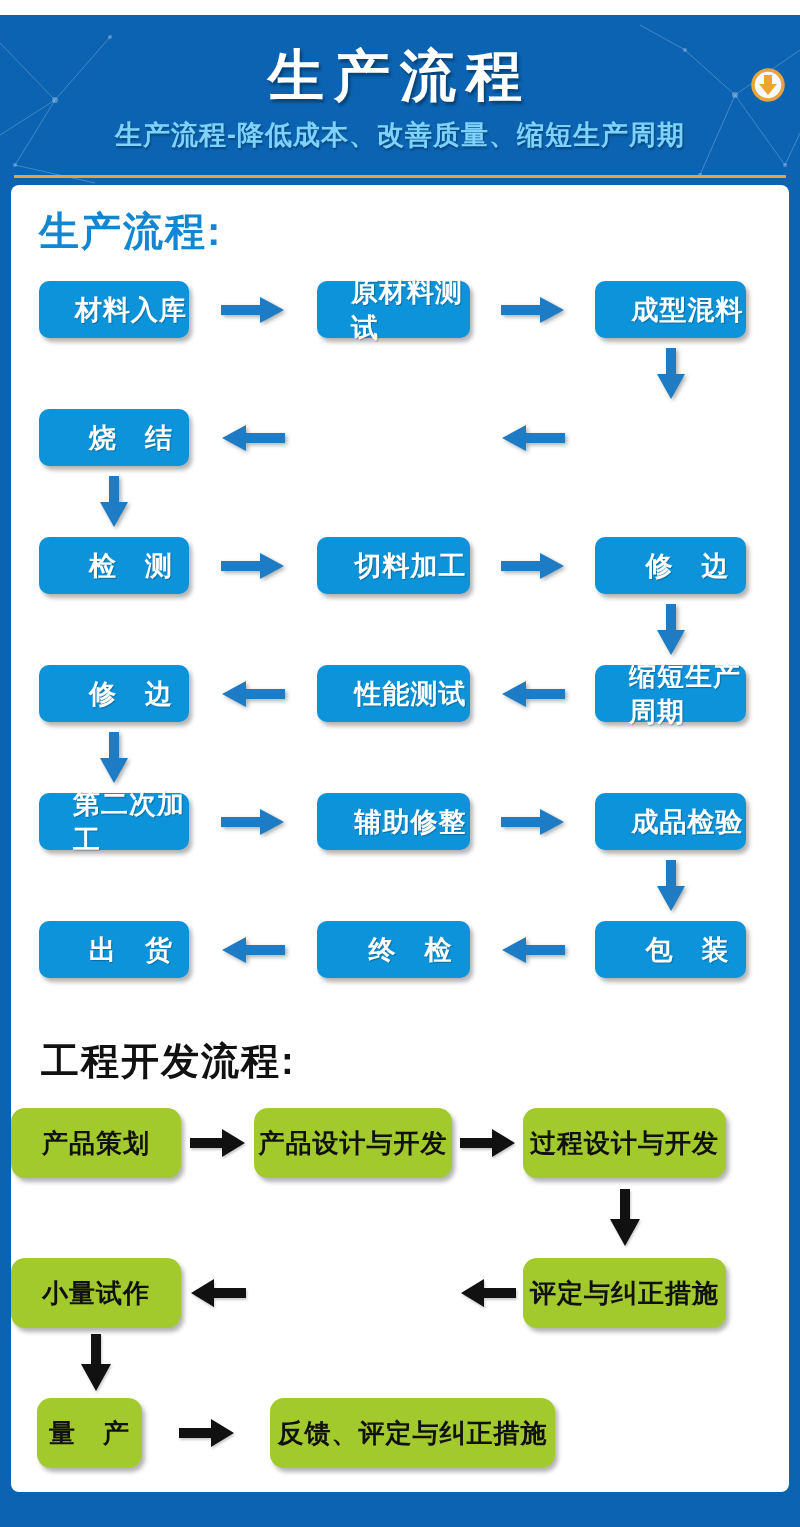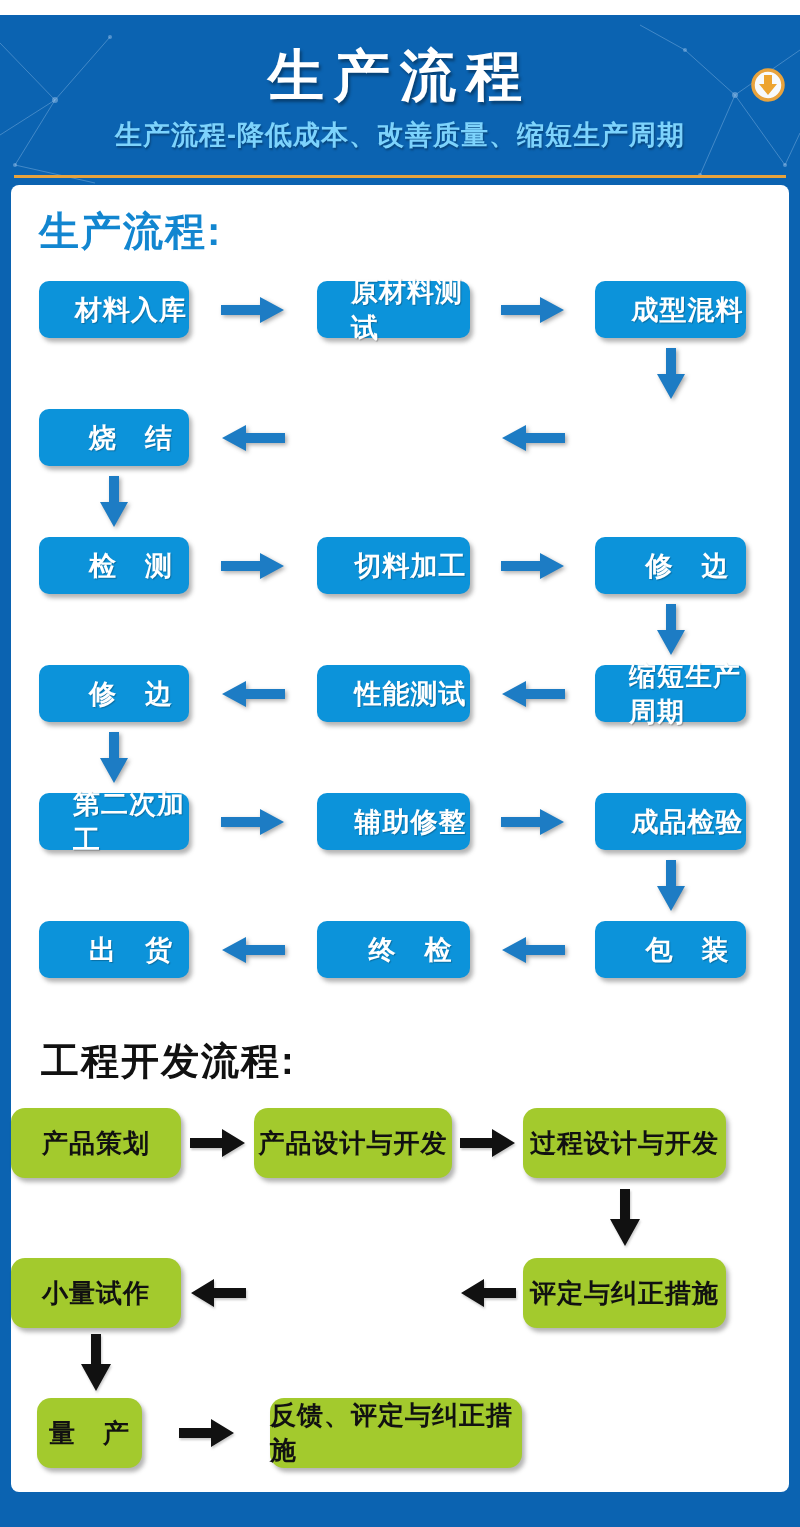--- a/index.html
+++ b/index.html
@@ -67,21 +67,21 @@
   .gbox{
     width:100%;height:70px;background:#a3ca2d;border-radius:14px;
     color:#111111;font-size:26px;font-weight:bold;letter-spacing:1px;
     display:flex;align-items:center;justify-content:center;
     box-shadow:3px 4px 4px rgba(40,40,40,0.35);
   }
   .arr-blue{filter:drop-shadow(2px 2px 2px rgba(50,50,50,0.4));}
   .arr-black{filter:drop-shadow(1px 2px 1px rgba(80,80,80,0.3));}
   .lastrow{display:flex;align-items:center;height:70px;padding-left:26px;}
   .lastrow .gbox.small{width:105px;}
-  .lastrow .gbox.long{width:252px;}
+  .lastrow .gbox.long{width:285px;}
   .lastrow .acell{margin:0 34px 0 36px;display:flex;align-items:center;}
   .bottom-spacer{height:22px;}
 </style>
 </head>
 <body>
 
 <div class="top-strip"></div>
 
 <div class="page">
 

